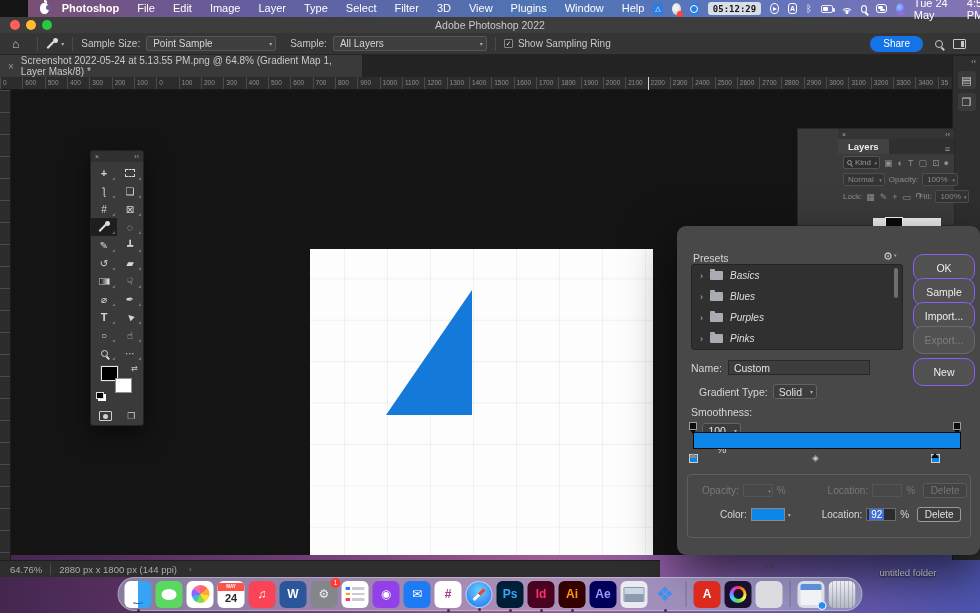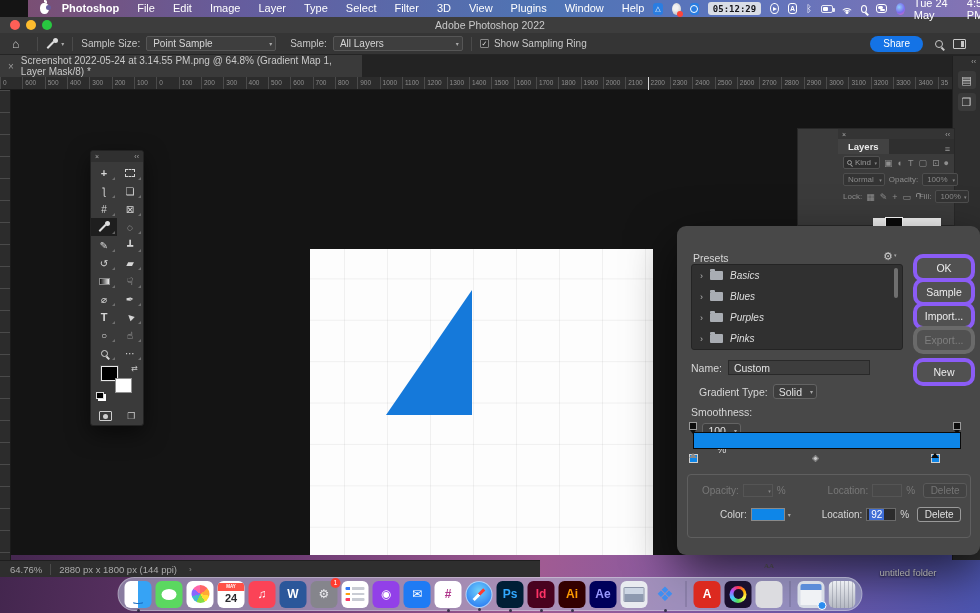--- a/index.html
+++ b/index.html
@@ -139,21 +139,21 @@
 .presets-label { position:absolute; left:16px; top:26px; }
 .gear { position:absolute; left:206px; top:24px; color:#cfcfcf; font-size:11px; }
 .gear::after { content:"▾"; font-size:5px; color:#aaa; margin-left:1px; vertical-align:3px; }
 .plist { position:absolute; left:14px; top:38px; width:212px; height:86px; background:#303030; border:1px solid #242424; border-radius:3px; overflow:hidden; }
 .prow { height:21px; display:flex; align-items:center; padding-left:8px; gap:7px; }
 .chev { color:#b8b8b8; font-size:9px; }
 .folder { width:13px; height:9px; background:#a9adb3; border-radius:1px; position:relative; flex:none; }
 .folder::before { content:""; position:absolute; top:-2px; left:0; width:5px; height:2px; background:#a9adb3; border-radius:1px 1px 0 0; }
 .prow span.lbl { font-size:10px; color:#dedede;font-style:italic; }
 .scrollthumb { position:absolute; right:3px; top:4px; width:4px; height:30px; background:#6f6f6f; border-radius:2px; }
-.pillbtn { position:absolute; left:236px; width:62px; height:28px; border:4px solid #8b5cf6; border-radius:10px; background:#515151; color:#ececec; font-size:10.5px; display:flex; align-items:center; justify-content:center; }
+.pillbtn { position:absolute; left:236px; width:62px; height:28px; border:1px solid #8b5cf6; border-radius:10px; background:#515151; color:#ececec; font-size:10.5px; display:flex; align-items:center; justify-content:center; }
 .pillbtn.dim { border-color:#6a6a6a; color:#7e7e7e; }
 .nrow { position:absolute; top:134px; left:14px; display:flex; align-items:center; }
 .tfield { width:142px; height:15px; background:#3d3d3d; border:1px solid #292929; padding:0 5px; color:#e2e2e2; margin-left:6px; display:flex; align-items:center; }
 .gtrow { position:absolute; top:158px; left:22px; display:flex; align-items:center; gap:5px; }
 .smrow { position:absolute; top:180px; left:14px; display:flex; align-items:center; gap:5px;flex-direction:column; }
 .ddl { background:#3d3d3d; border:1px solid #636363; border-radius:3px; height:15px; display:flex; align-items:center; padding:0 14px 0 5px; position:relative; color:#e0e0e0; }
 .ddl::after { content:"▾"; position:absolute; right:3px; font-size:6px; color:#aaa; }
 .opstop { position:absolute; top:196px; width:8px; height:8px; background:#0d0d0d; border:1px solid #9a9a9a; }
 .opstop::after { content:""; position:absolute; top:7px; left:0px; border:3px solid transparent; border-top:4px solid #0d0d0d; }
 .gbar { position:absolute; left:16px; top:206px; width:268px; height:17px; border:1px solid #0a0a0a; }
@@ -169,21 +169,21 @@
 .sfield.dd2::after { content:"▾"; position:absolute; right:1px; font-size:5px; color:#888; }
 .sfield.dim { background:transparent; border-color:#555; }
 .selval { background:#3f6ed6; color:#fff; padding:0 2px; }
 .cswatch { width:34px; height:13px; border:1px solid #8a8a8a; }
 .rectbtn { width:44px; height:15px; background:#3e3e3e; border:1px solid #9a9a9a; border-radius:3px; font-size:10px; display:flex; align-items:center; justify-content:center; color:#e0e0e0; }
 .rectbtn.dim { border-color:#5a5a5a; color:#757575; background:#434343; }
 
 
 .desktop { position:absolute; left:0; top:555px; width:980px; height:58px;
   background:linear-gradient(100deg,#43264e 0%,#6e3c74 30%,#a05b93 55%,#7c5aa6 75%,#4d56b2 100%); }
-.statusbar { position:absolute; left:0; top:560px; width:540px; height:17px; background:#2e2e2e; border-top:1px solid #1e1e1e;
+.statusbar { position:absolute; left:0; top:560px; width:660px; height:17px; background:#2e2e2e; border-top:1px solid #1e1e1e;
   display:flex; align-items:center; font-size:9.5px; color:#ababab; z-index:3; }
 .statusbar .zoomv { padding-left:10px; }
 .statusbar .sdiv { width:1px; height:11px; background:#4a4a4a; margin:0 8px; }
 .statusbar .chv { color:#8a8a8a; margin-left:12px; font-size:8px; }
 .folderlabel { position:absolute; left:868px; top:567px; width:80px; text-align:center; font-size:9.5px; color:#f2f2f2;
   text-shadow:0 1px 2px rgba(0,0,0,.8); z-index:4; }
 .dock { position:absolute; left:50%; bottom:2px; transform:translateX(-50%); height:34px;
   background:rgba(180,188,214,.55); border:1px solid rgba(255,255,255,.3); border-radius:17px;
   display:flex; align-items:center; gap:4px; padding:0 6px; z-index:20; }
 .dicon { width:27px; height:27px; border-radius:6px; position:relative; display:flex; align-items:center; justify-content:center; font-size:12px; font-weight:bold; flex:none; }
@@ -267,33 +267,33 @@
 
   <div class="optionsbar">
     <span class="home">⌂</span>
     <span class="vsep"></span>
     <span class="dropper"></span>
     <span class="caret">▾</span>
     <span class="vsep"></span>
     <span>Sample Size:</span>
     <span class="dd" style="margin-left:6px;width:130px;">Point Sample</span>
     <span style="margin-left:14px;">Sample:</span>
-    <span class="dd" style="margin-left:6px;width:130px;">All Layers</span>
+    <span class="dd" style="margin-left:6px;width:154px;">All Layers</span>
     <span class="vsep"></span>
     <span class="cbx"></span>
     <span>Show Sampling Ring</span>
     <span class="sharebtn">Share</span>
     <span class="magg"></span>
     <span class="wsicon"></span>
   </div>
 
   <div class="tabbar">
     <div class="tab">
       <span class="x">×</span>
-      <span>Screenshot 2022-05-24 at 3.14.55 PM.png @ 64.8% (Gradient Map 1, Layer Mask/8) *</span>
+      <span>Screenshot 2022-05-24 at 5.13.55 PM.png @ 64.8% (Gradient Map 1, Layer Mask/8) *</span>
     </div>
   </div>
 
   <div class="rulerbar" id="ruler">
       <span>0</span>
       <span>600</span>
       <span>500</span>
       <span>400</span>
       <span>300</span>
       <span>200</span>

